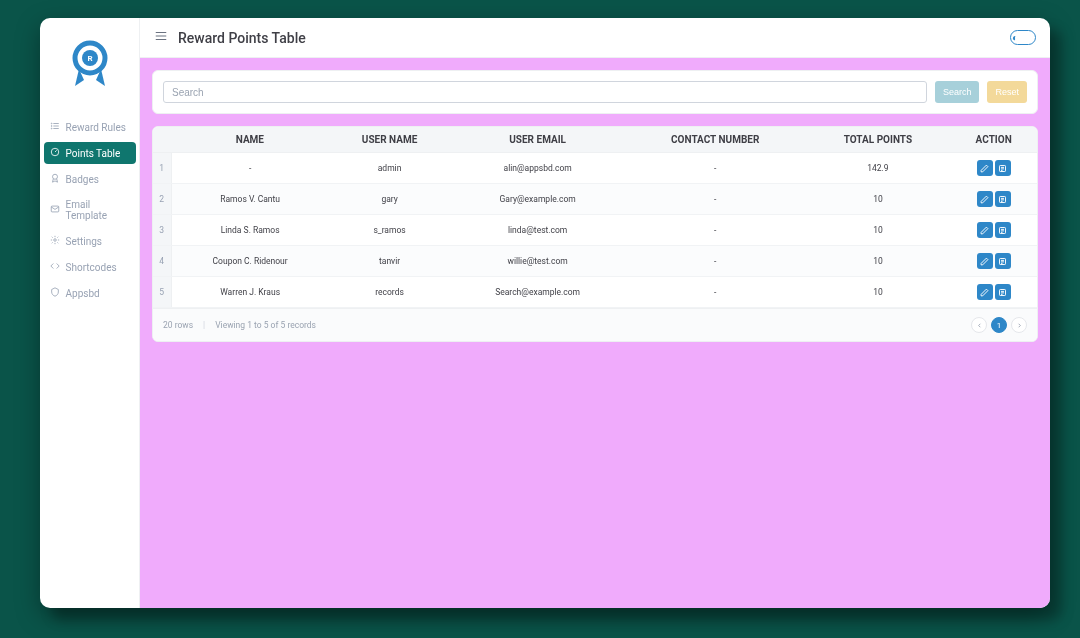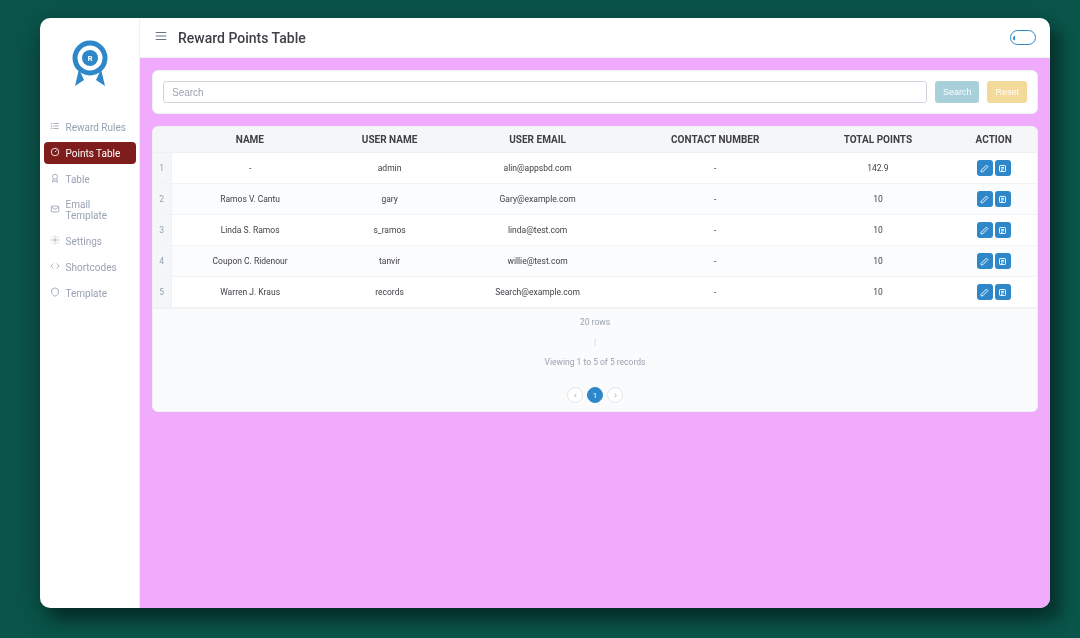--- a/index.html
+++ b/index.html
@@ -59,21 +59,21 @@
     display: flex;
     align-items: center;
     gap: 6px;
     padding: 5px 6px;
     font-size: 10px;
     color: #98a2b3;
     border-radius: 4px;
     cursor: pointer;
   }
   .nav-item.active {
-    background: #7f1d1d;
+    background: #0f766e;
     color: #fff;
   }
   .nav-item svg { flex: 0 0 auto; }
 
   
   .main { flex: 1; display: flex; flex-direction: column; min-width: 0; }
   .topbar {
     height: 40px;
     display: flex;
     align-items: center;
@@ -181,21 +181,20 @@
 
   .table-footer {
     display: flex;
     align-items: center;
     padding: 8px 10px;
     font-size: 8.5px;
     color: #9aa3b1;
     gap: 10px;
     border-top: 1px solid #eef0f2;
     background: #fafbfc;
-    flex-direction: column;
   }
   .table-footer .sep { color: #d0d5dd; }
   .table-footer-spacer { flex: 1; }
   .pager { display: flex; gap: 4px; align-items: center; }
   .pager-btn {
     width: 16px; height: 16px;
     border-radius: 50%;
     border: 1px solid #e5e7eb;
     display: flex; align-items: center; justify-content: center;
     font-size: 8px; color: #9aa3b1;
@@ -254,21 +253,21 @@
                 <circle cx="12" cy="12" r="9"></circle>
                 <path d="M12 12 L16 8"></path>
               </svg></span>
             <span>Points Table</span>
           </div>
           <div class="nav-item">
             <span><svg width="10" height="10" viewBox="0 0 24 24" fill="none" stroke="currentColor" stroke-width="2">
                 <circle cx="12" cy="9" r="6"></circle>
                 <path d="M8 14 L6 22 L12 19 L18 22 L16 14"></path>
               </svg></span>
-            <span>Table</span>
+            <span>Badges</span>
           </div>
           <div class="nav-item">
             <span><svg width="10" height="10" viewBox="0 0 24 24" fill="none" stroke="currentColor" stroke-width="2">
                 <rect x="3" y="5" width="18" height="14" rx="2"></rect>
                 <polyline points="3 7 12 13 21 7"></polyline>
               </svg></span>
             <span>Email Template</span>
           </div>
           <div class="nav-item">
             <span><svg width="10" height="10" viewBox="0 0 24 24" fill="none" stroke="currentColor" stroke-width="2">
@@ -281,21 +280,21 @@
             <span><svg width="10" height="10" viewBox="0 0 24 24" fill="none" stroke="currentColor" stroke-width="2">
                 <polyline points="16 18 22 12 16 6"></polyline>
                 <polyline points="8 6 2 12 8 18"></polyline>
               </svg></span>
             <span>Shortcodes</span>
           </div>
           <div class="nav-item">
             <span><svg width="10" height="10" viewBox="0 0 24 24" fill="none" stroke="currentColor" stroke-width="2">
                 <path d="M12 2 L4 6 v6 c0 5 4 9 8 10 4-1 8-5 8-10V6z"></path>
               </svg></span>
-            <span>Template</span>
+            <span>Appsbd</span>
           </div>
         </nav>
     </aside>
 
     <section class="main">
       <div class="topbar">
         <span class="hamburger">
           <svg width="14" height="14" viewBox="0 0 24 24" fill="none" stroke="currentColor" stroke-width="2">
               <line x1="3" y1="6" x2="21" y2="6"></line>
               <line x1="3" y1="12" x2="21" y2="12"></line>

